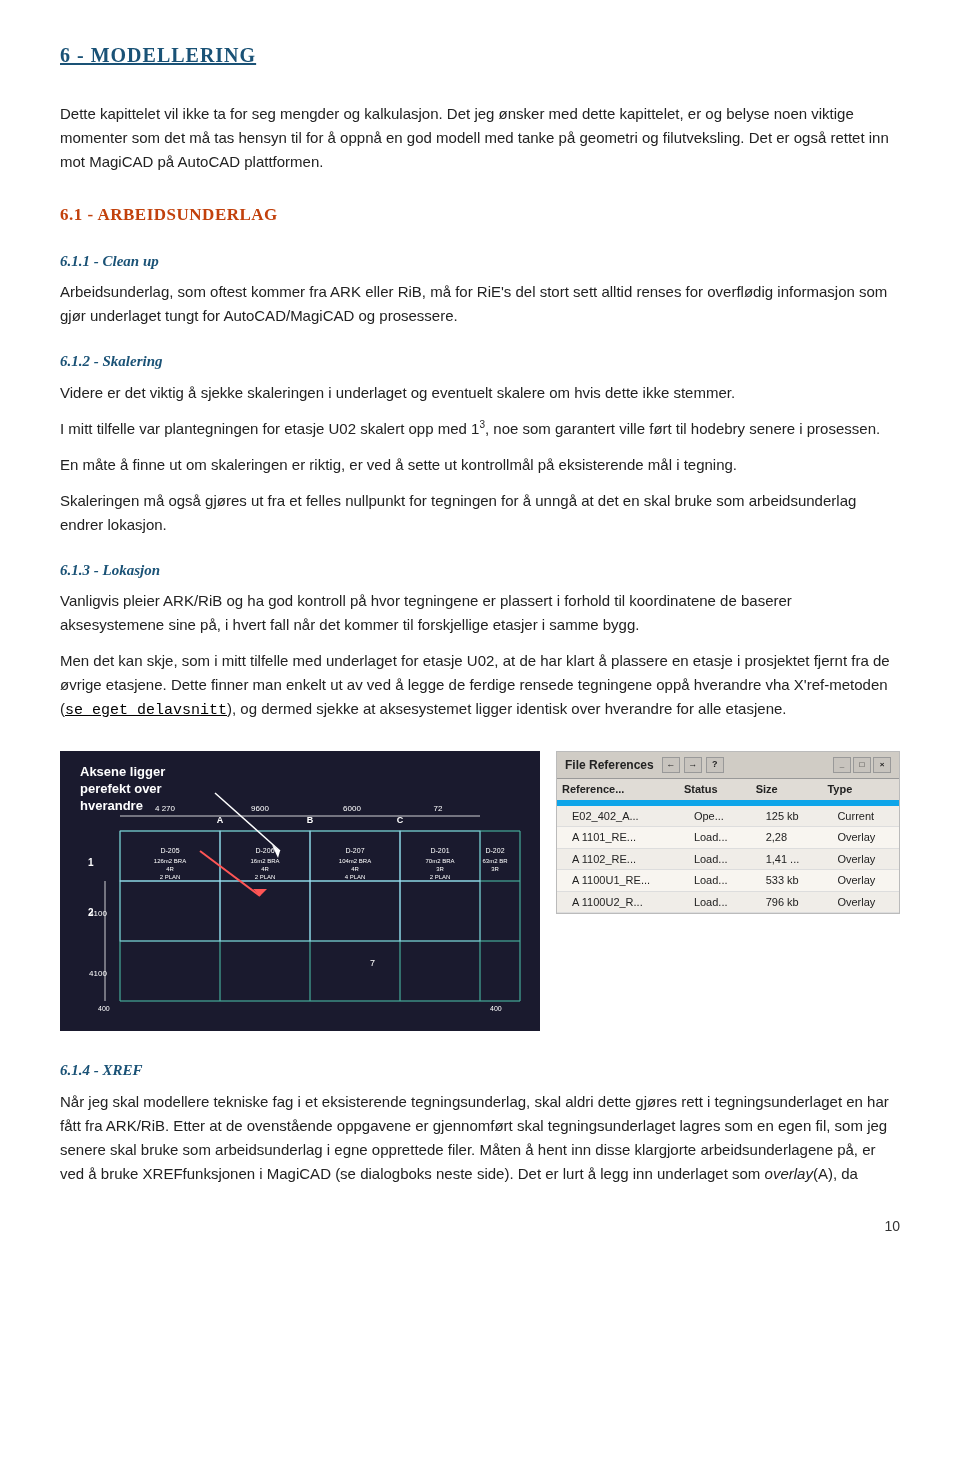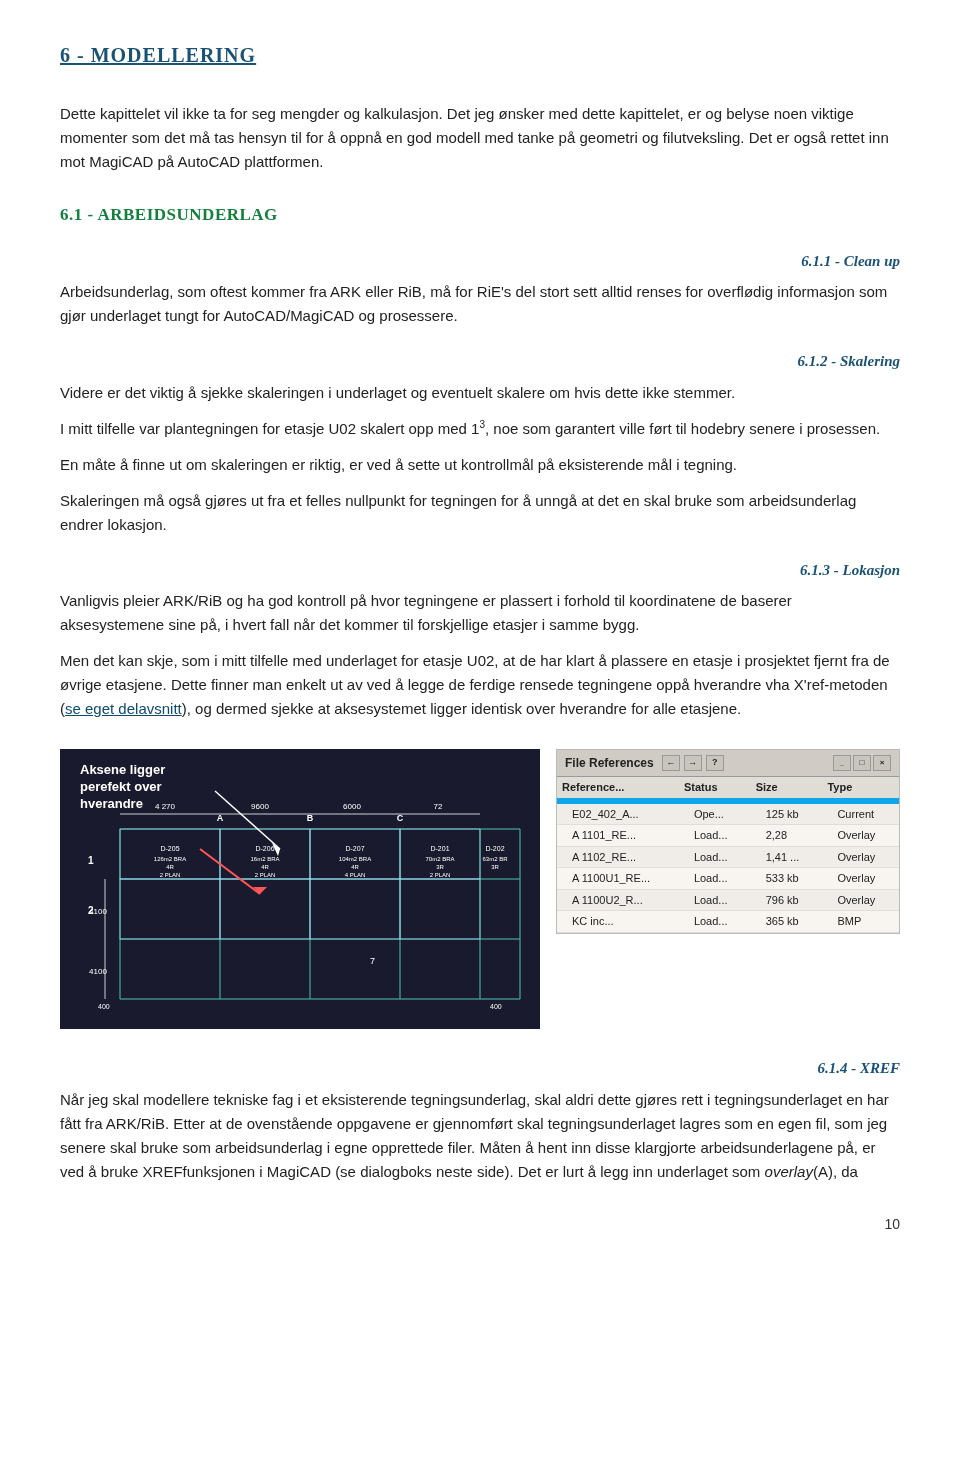--- a/index.html
+++ b/index.html
@@ -27,41 +27,41 @@
     p {
       margin-bottom: 12px;
       font-size: 15px;
       line-height: 1.6;
     }
 
     .section-heading {
       font-family: Georgia, serif;
       font-size: 17px;
       font-weight: bold;
-      color: #15803d;
+      color: #c2410c;
       text-transform: uppercase;
       letter-spacing: 0.5px;
       margin-top: 28px;
       margin-bottom: 3px;
     }
 
     .subsection-heading {
       font-family: Georgia, serif;
       font-size: 15px;
       font-weight: bold;
       font-style: italic;
       color: #1a5276;
       margin-top: 22px;
       margin-bottom: 8px;
-      text-align: right;
     }
 
     a {
-      color: #0c4a6e;
+      color: #000000;
       text-decoration: underline;
+      font-family: Liberation Mono, monospace;
     }
 
     .image-block {
       margin: 28px 0;
       display: flex;
       gap: 16px;
       align-items: flex-start;
     }
 
     .drawing-area {
@@ -360,26 +360,20 @@
               <td>Load...</td>
               <td>533 kb</td>
               <td>Overlay</td>
             </tr>
             <tr>
               <td>A 1100U2_R...</td>
               <td>Load...</td>
               <td>796 kb</td>
               <td>Overlay</td>
             </tr>
-            <tr>
-              <td>KC inc...</td>
-              <td>Load...</td>
-              <td>365 kb</td>
-              <td>BMP</td>
-            </tr>
           </tbody>
       </table>
     </div>
 
   </div>
 </div>
 
 <div class="subsection-heading">6.1.4 - XREF</div>
 
 <p>

